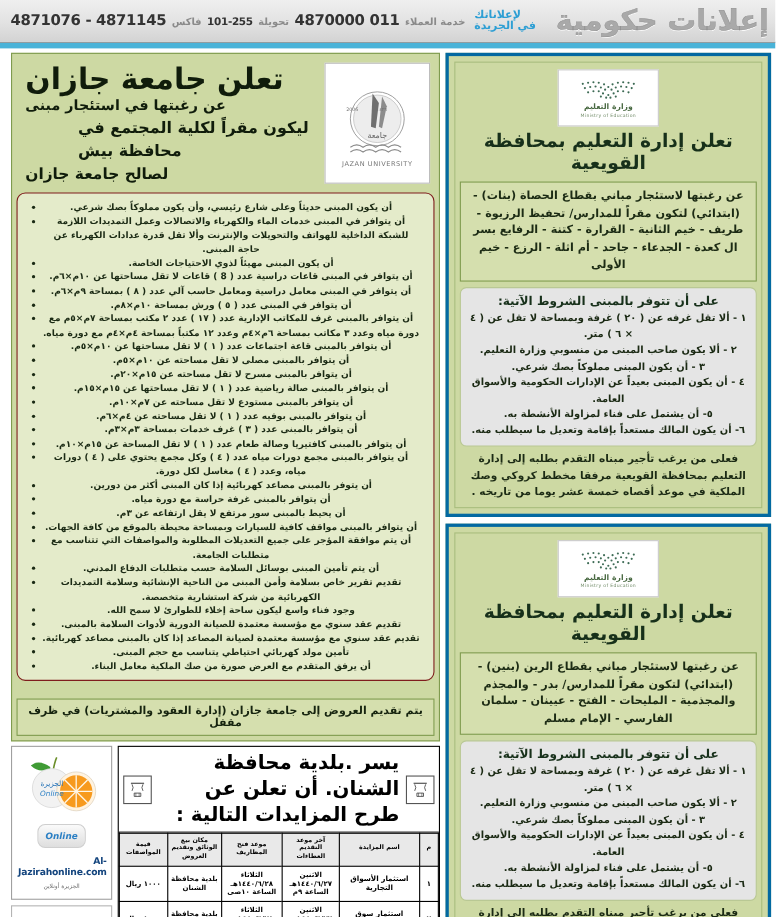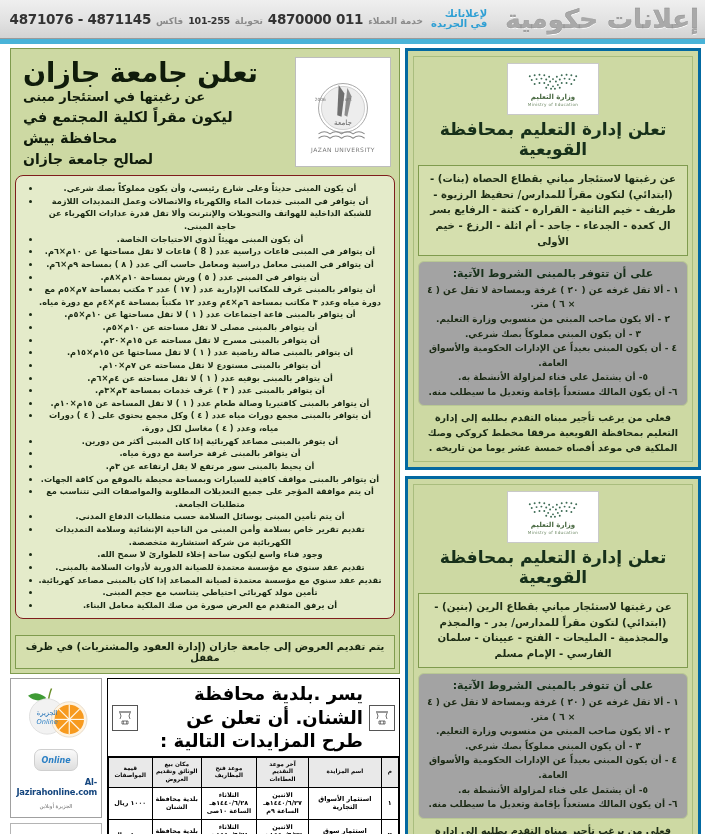--- a/index.html
+++ b/index.html
@@ -36,21 +36,21 @@
     white-space: nowrap;
     line-height: 1;
     padding-left: 10px;
     text-align: right;
   }
   .mast-sub {
     color: #2e9fd4;
     font-size: 10px;
     font-weight: bold;
     line-height: 1.05;
-    text-align: right;
+    text-align: left;
     padding: 0 8px;
     white-space: nowrap;
   }
   .mast-spacer { flex: 1 1 auto; }
   .mast-contact {
     display: flex;
     align-items: baseline;
     gap: 5px;
     white-space: nowrap;
     direction: rtl;
@@ -121,21 +121,21 @@
     border: 1px solid #7f9b4e;
     background: #d5dfae;
     padding: 5px 6px;
     font-size: 10.2px;
     font-weight: bold;
     color: #1c2b14;
     line-height: 1.55;
     text-align: center;
   }
   .cond-box {
-    background: #a3a3a3;
+    background: #e5e5e5;
     border: 1px solid #b9c894;
     border-radius: 6px;
     margin-top: 5px;
     padding: 5px 8px 6px 8px;
   }
   .cond-title {
     text-align: center;
     font-size: 11px;
     font-weight: bold;
     color: #17301a;
@@ -175,21 +175,21 @@
     flex: 1 1 auto;
     text-align: left;
     padding-left: 4px;
     display: flex; flex-direction: column; justify-content: center;
   }
   .jz-l1 {
     font-size: 27px; font-weight: bold; color: #101c0b;
     letter-spacing: 3px; line-height: 1.15;
   }
   .jz-l2 { font-size: 13px; font-weight: bold; color: #101c0b; line-height: 1.45; }
-  .jz-l3 { font-size: 14.5px; font-weight: bold; color: #101c0b; line-height: 1.45; }
+  .jz-l3 { font-size: 14.5px; font-weight: bold; color: #101c0b; line-height: 1.45; margin-left: 48px; }
   .jz-l4 { font-size: 14px; font-weight: bold; color: #101c0b; line-height: 1.45; }
   .jazan-logo {
     width: 96px; height: 110px;
     background: #fff;
     border: 1px solid #bdbdbd;
     display: flex; flex-direction: column;
     align-items: center; justify-content: center;
     flex: 0 0 auto;
   }
   .ju-en { font-size: 6px; color: #777; letter-spacing: .5px; margin-top: 2px; }

